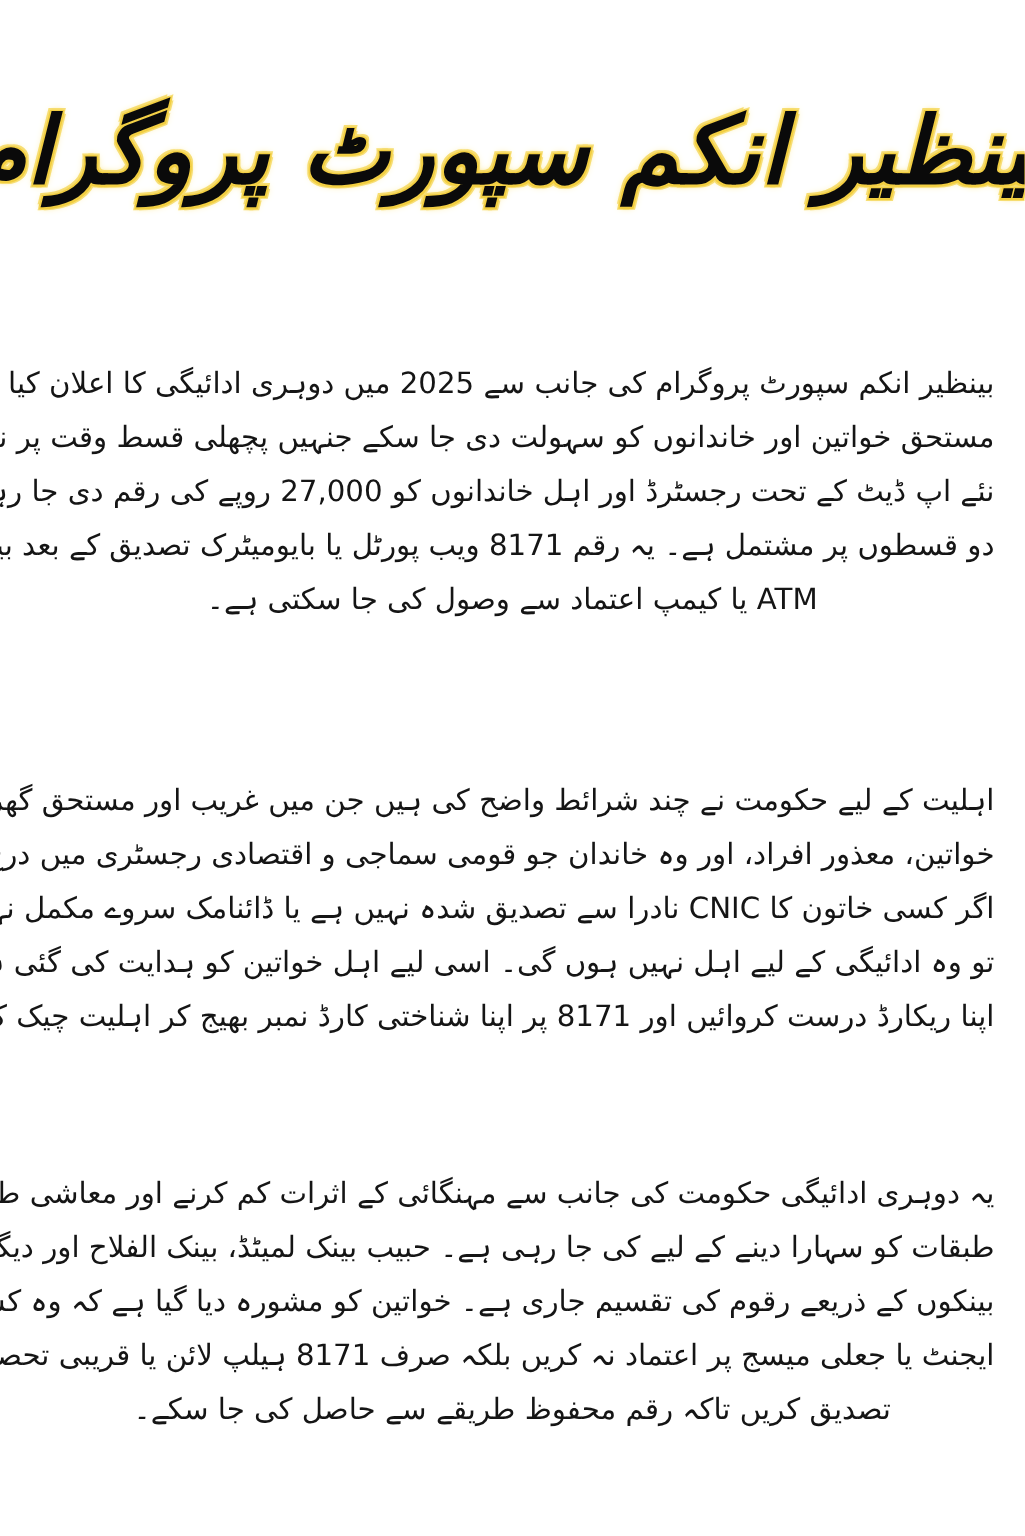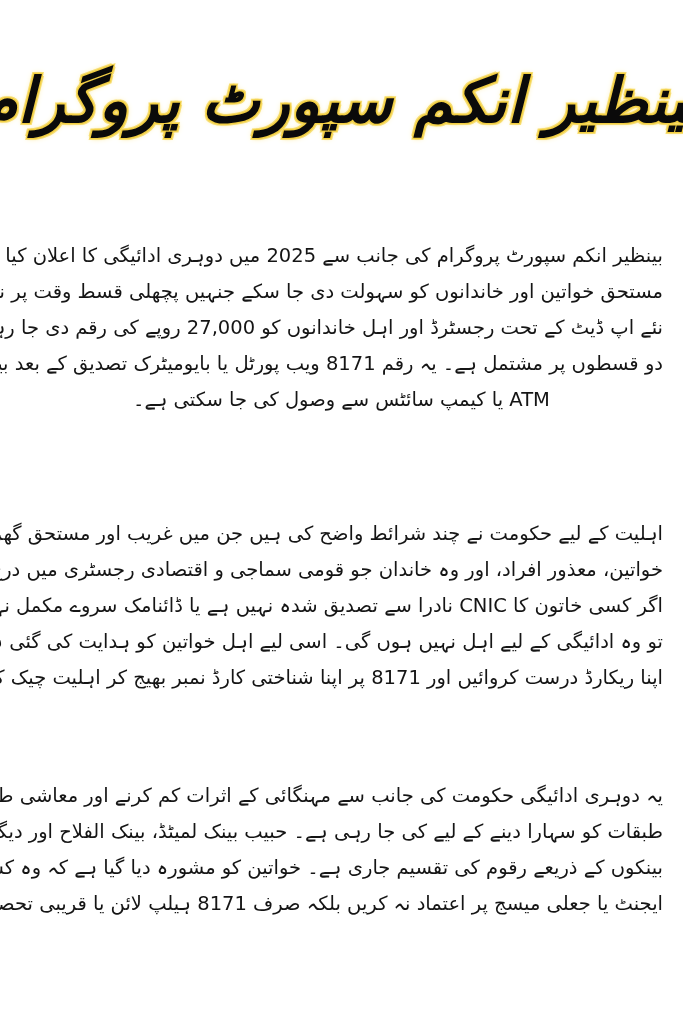--- a/index.html
+++ b/index.html
@@ -88,32 +88,33 @@
     <h1 class="title">بینظیر انکم سپورٹ پروگرام</h1>
   </div>
 
   <div class="content">
 
     <p class="para para-1">
       <span class="line">بینظیر انکم سپورٹ پروگرام کی جانب سے 2025 میں دوہری ادائیگی کا اعلان کیا گیا ہے تاکہ ان</span>
       <span class="line">مستحق خواتین اور خاندانوں کو سہولت دی جا سکے جنہیں پچھلی قسط وقت پر نہیں ملی تھی۔ اس</span>
       <span class="line">نئے اپ ڈیٹ کے تحت رجسٹرڈ اور اہل خاندانوں کو 27,000 روپے کی رقم دی جا رہی ہے جو</span>
       <span class="line">دو قسطوں پر مشتمل ہے۔ یہ رقم 8171 ویب پورٹل یا بایومیٹرک تصدیق کے بعد بینک</span>
-      <span class="line">ATM یا کیمپ سائٹس سے وصول کی جا سکتی ہے۔</span>
+      <span class="line">ATM یا کیمپ اعتماد سے وصول کی جا سکتی ہے۔</span>
     </p>
 
     <p class="para para-2">
       <span class="line">اہلیت کے لیے حکومت نے چند شرائط واضح کی ہیں جن میں غریب اور مستحق گھرانے، بیوہ</span>
       <span class="line">خواتین، معذور افراد، اور وہ خاندان جو قومی سماجی و اقتصادی رجسٹری میں درج ہیں، شامل ہیں۔</span>
       <span class="line">اگر کسی خاتون کا CNIC نادرا سے تصدیق شدہ نہیں ہے یا ڈائنامک سروے مکمل نہیں کیا گیا</span>
       <span class="line">تو وہ ادائیگی کے لیے اہل نہیں ہوں گی۔ اسی لیے اہل خواتین کو ہدایت کی گئی ہے کہ وہ جلد از جلد</span>
       <span class="line">اپنا ریکارڈ درست کروائیں اور 8171 پر اپنا شناختی کارڈ نمبر بھیج کر اہلیت چیک کریں۔</span>
     </p>
 
     <p class="para para-3">
       <span class="line">یہ دوہری ادائیگی حکومت کی جانب سے مہنگائی کے اثرات کم کرنے اور معاشی طور پر کمزور</span>
       <span class="line">طبقات کو سہارا دینے کے لیے کی جا رہی ہے۔ حبیب بینک لمیٹڈ، بینک الفلاح اور دیگر پارٹنر</span>
       <span class="line">بینکوں کے ذریعے رقوم کی تقسیم جاری ہے۔ خواتین کو مشورہ دیا گیا ہے کہ وہ کسی غیر سرکاری</span>
       <span class="line">ایجنٹ یا جعلی میسج پر اعتماد نہ کریں بلکہ صرف 8171 ہیلپ لائن یا قریبی تحصیل آفس سے</span>
+      <span class="line">تصدیق کریں تاکہ رقم محفوظ طریقے سے حاصل کی جا سکے۔</span>
     </p>
 
   </div>
 </div>
 
 </body></html>

